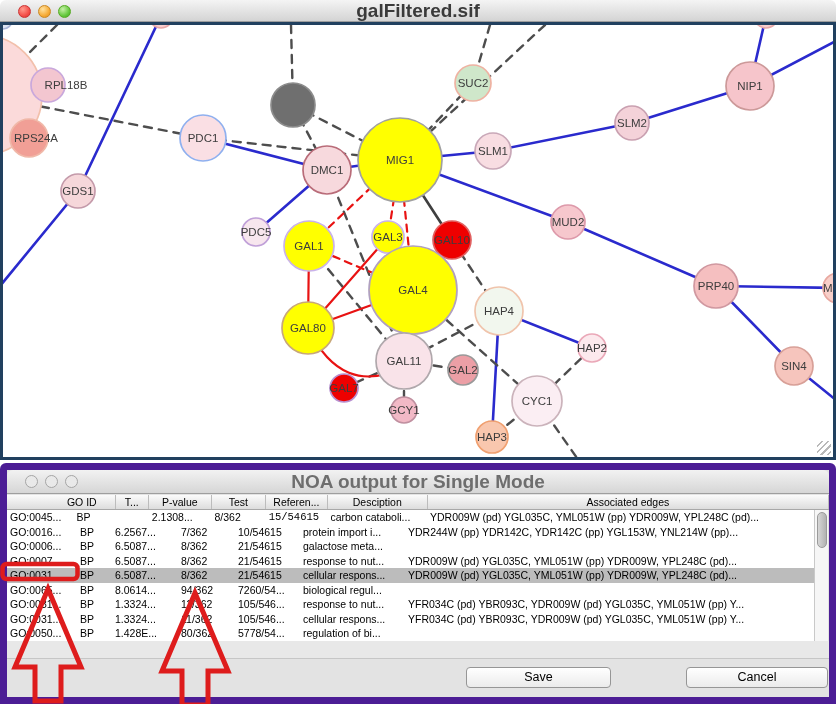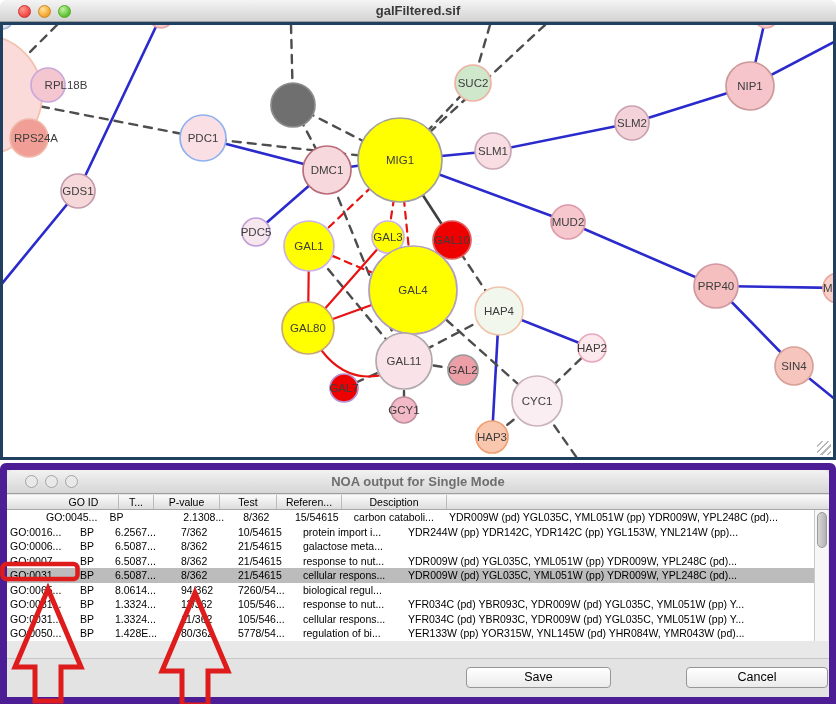--- a/index.html
+++ b/index.html
@@ -6,21 +6,21 @@
   html,body { width:836px; height:704px; background:#fff; overflow:hidden;
               font-family:"Liberation Sans", sans-serif; }
 
   
   .window { position:absolute; left:0; width:836px; }
   .titlebar { position:relative; height:22px;
     background:linear-gradient(#f4f4f4,#d4d4d4);
     border-bottom:1px solid #9e9e9e;
     border-radius:6px 6px 0 0; }
   .title { position:absolute; left:0; right:0; top:0; height:22px;
-    line-height:22px; text-align:center; font-size:13px; font-weight:bold;
+    line-height:22px; text-align:center; font-size:19px; font-weight:bold;
     color:#3a3a3a; }
   .tl { position:absolute; top:4.5px; width:13px; height:13px;
     border-radius:50%; display:inline-block; }
   .tl.red    { left:18px; background:radial-gradient(circle at 35% 30%, #ff9a8d, #f4504a 60%, #d2322b); border:1px solid #c33; }
   .tl.yellow { left:38px; background:radial-gradient(circle at 35% 30%, #ffe2a0, #f6ac38 60%, #dd8a1c); border:1px solid #c82; }
   .tl.green  { left:58px; background:radial-gradient(circle at 35% 30%, #c7f0a8, #66c93f 60%, #3fa522); border:1px solid #5a2; }
   .tl.hollow { background:#e9e9e9; border:1.5px solid #a5a5a5; }
 
   
   #win1 { top:0; height:460px; }
@@ -206,28 +206,29 @@
     <span class="tl hollow" style="left:58px"></span>
     <div class="title">NOA output for Single Mode</div>
   </div>
   <div class="table-header">
       <div class="th" style="width: 70px; margin-left: 42px;">GO ID</div>
       <div class="th" style="width: 35px;">T...</div>
       <div class="th" style="width: 66px;">P-value</div>
       <div class="th" style="width: 57px;">Test</div>
       <div class="th" style="width: 65px;">Referen...</div>
       <div class="th" style="width: 105px;">Desciption</div>
+      <div class="th" style="width: 422px;">Associated edges</div>
     </div>
   <div class="table-body">
       <div class="tr">
-        <div class="td" style="width: 70px; margin-left: 36px;">GO:0045...</div>
+        <div class="td" style="width: 70px;">GO:0045...</div>
         <div class="td" style="width: 35px;">BP</div>
         <div class="td" style="width: 66px; margin-left: 42px;">2.1308...</div>
         <div class="td" style="width: 57px;">8/362</div>
-        <div class="td" style="width: 65px;">15/54615</div>
+        <div class="td" style="width: 65px; font-family: Liberation Mono, monospace;">15/54615</div>
         <div class="td" style="width: 105px;">carbon cataboli...</div>
         <div class="td" style="width: 422px;">YDR009W (pd) YGL035C, YML051W (pp) YDR009W, YPL248C (pd)...</div>
       </div>
       <div class="tr">
         <div class="td" style="width: 70px;">GO:0016...</div>
         <div class="td" style="width: 35px;">BP</div>
         <div class="td" style="width: 66px;">6.2567...</div>
         <div class="td" style="width: 57px;">7/362</div>
         <div class="td" style="width: 65px;">10/54615</div>
         <div class="td" style="width: 105px;">protein import i...</div>
@@ -285,21 +286,20 @@
         <div class="td" style="width: 105px;">cellular respons...</div>
         <div class="td" style="width: 422px;">YFR034C (pd) YBR093C, YDR009W (pd) YGL035C, YML051W (pp) Y...</div>
       </div>
       <div class="tr">
         <div class="td" style="width: 70px;">GO:0050...</div>
         <div class="td" style="width: 35px;">BP</div>
         <div class="td" style="width: 66px;">1.428E...</div>
         <div class="td" style="width: 57px;">80/362</div>
         <div class="td" style="width: 65px;">5778/54...</div>
         <div class="td" style="width: 105px;">regulation of bi...</div>
-        <div class="td" style="width: 422px;">YER133W (pp) YOR315W, YNL145W (pd) YHR084W, YMR043W (pd)...</div>
       </div>
     </div>
   <div class="scrollbar">
     <div class="thumb"></div>
   </div>
   <div class="filler"></div>
   <div class="btn" id="cancel-btn">Cancel</div>
   <div class="btn" id="save-btn">Save</div>
 </div>
 

